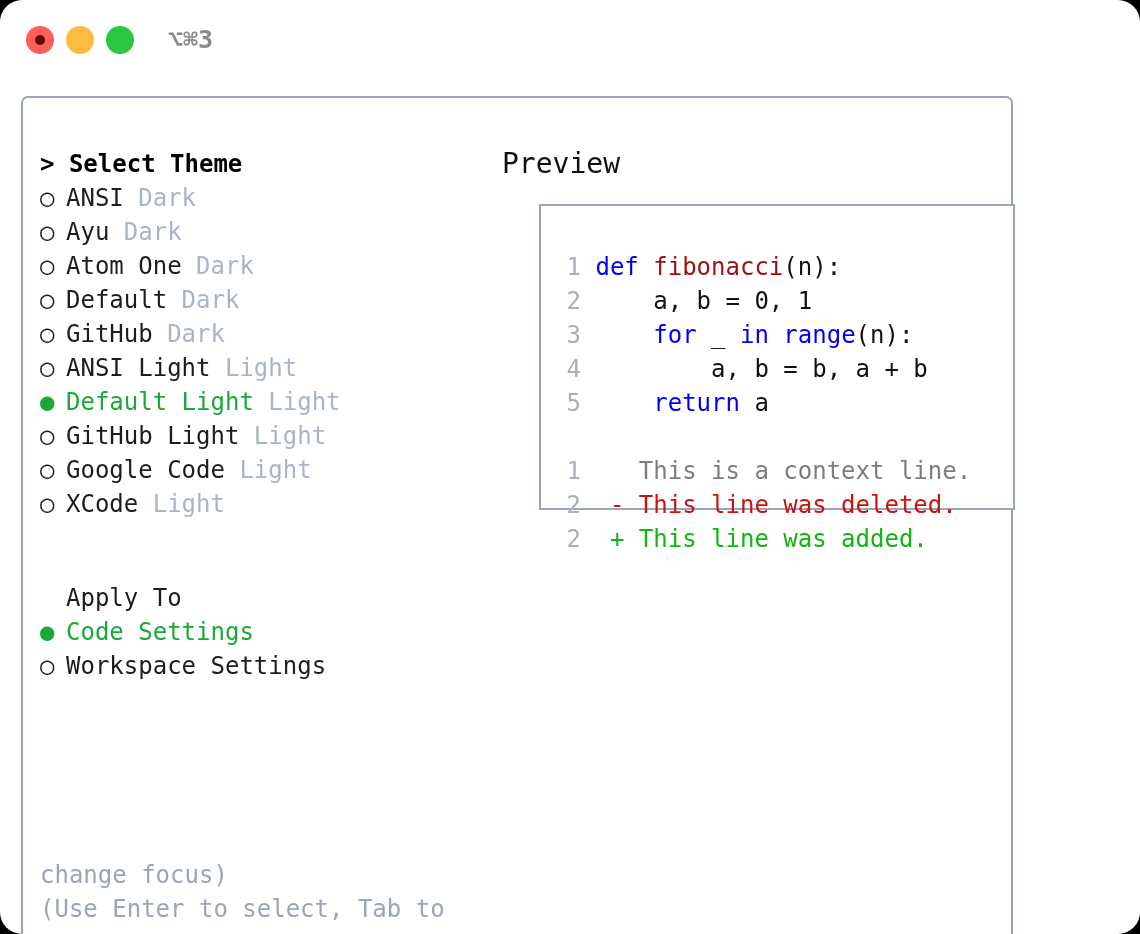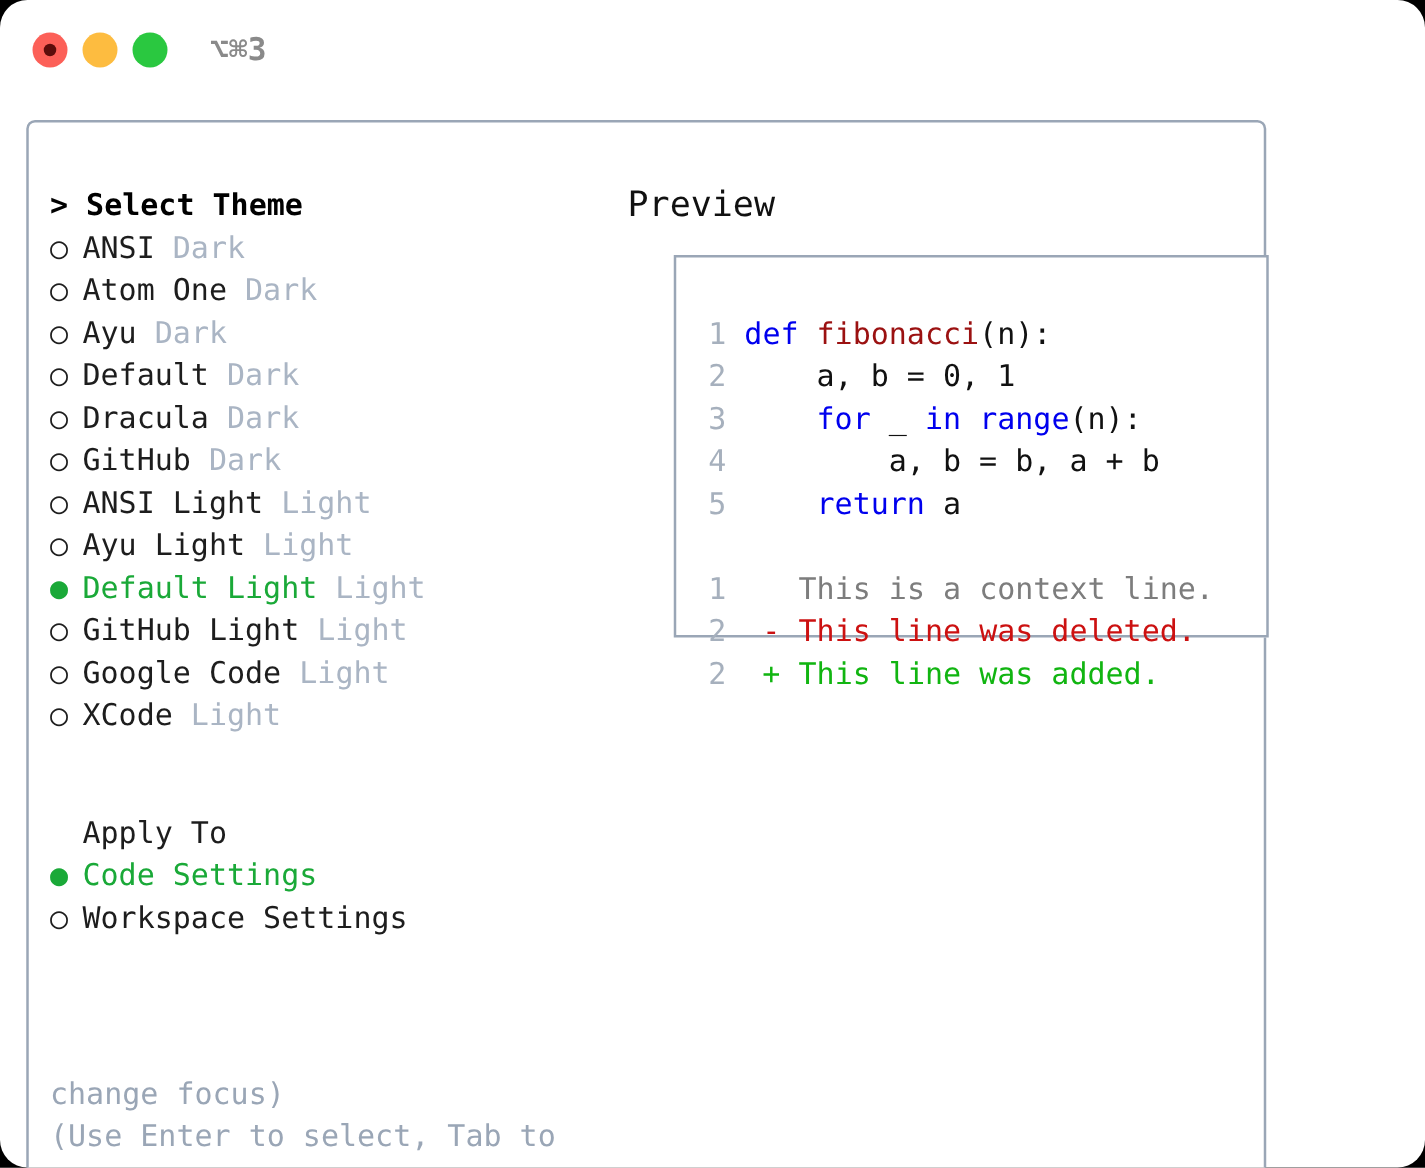--- a/index.html
+++ b/index.html
@@ -174,27 +174,25 @@
   </div>
 
   <div id="panel">
 
     <div id="left-col">
 
       <div class="row hdr">&gt; Select Theme</div>
 
       <div id="theme-items">
           <div class="row"><span class="marker">○</span><span class="">ANSI</span><span class="tag"> Dark</span></div>
+          <div class="row"><span class="marker">○</span><span class="">Ayu</span><span class="tag"> Dark</span></div>
           <div class="row"><span class="marker">○</span><span class="">Atom One</span><span class="tag"> Dark</span></div>
-          <div class="row"><span class="marker">○</span><span class="">Ayu</span><span class="tag"> Dark</span></div>
           <div class="row"><span class="marker">○</span><span class="">Default</span><span class="tag"> Dark</span></div>
-          <div class="row"><span class="marker">○</span><span class="">Dracula</span><span class="tag"> Dark</span></div>
           <div class="row"><span class="marker">○</span><span class="">GitHub</span><span class="tag"> Dark</span></div>
           <div class="row"><span class="marker">○</span><span class="">ANSI Light</span><span class="tag"> Light</span></div>
-          <div class="row"><span class="marker">○</span><span class="">Ayu Light</span><span class="tag"> Light</span></div>
           <div class="row"><span class="marker sel-dot">●</span><span class="sel">Default Light</span><span class="tag"> Light</span></div>
           <div class="row"><span class="marker">○</span><span class="">GitHub Light</span><span class="tag"> Light</span></div>
           <div class="row"><span class="marker">○</span><span class="">Google Code</span><span class="tag"> Light</span></div>
           <div class="row"><span class="marker">○</span><span class="">XCode</span><span class="tag"> Light</span></div>
         </div>
 
       <div class="spacer"></div>
 
       <div class="row plainhdr" style="padding-left:26px;margin-top:26px;">Apply To</div>
 

